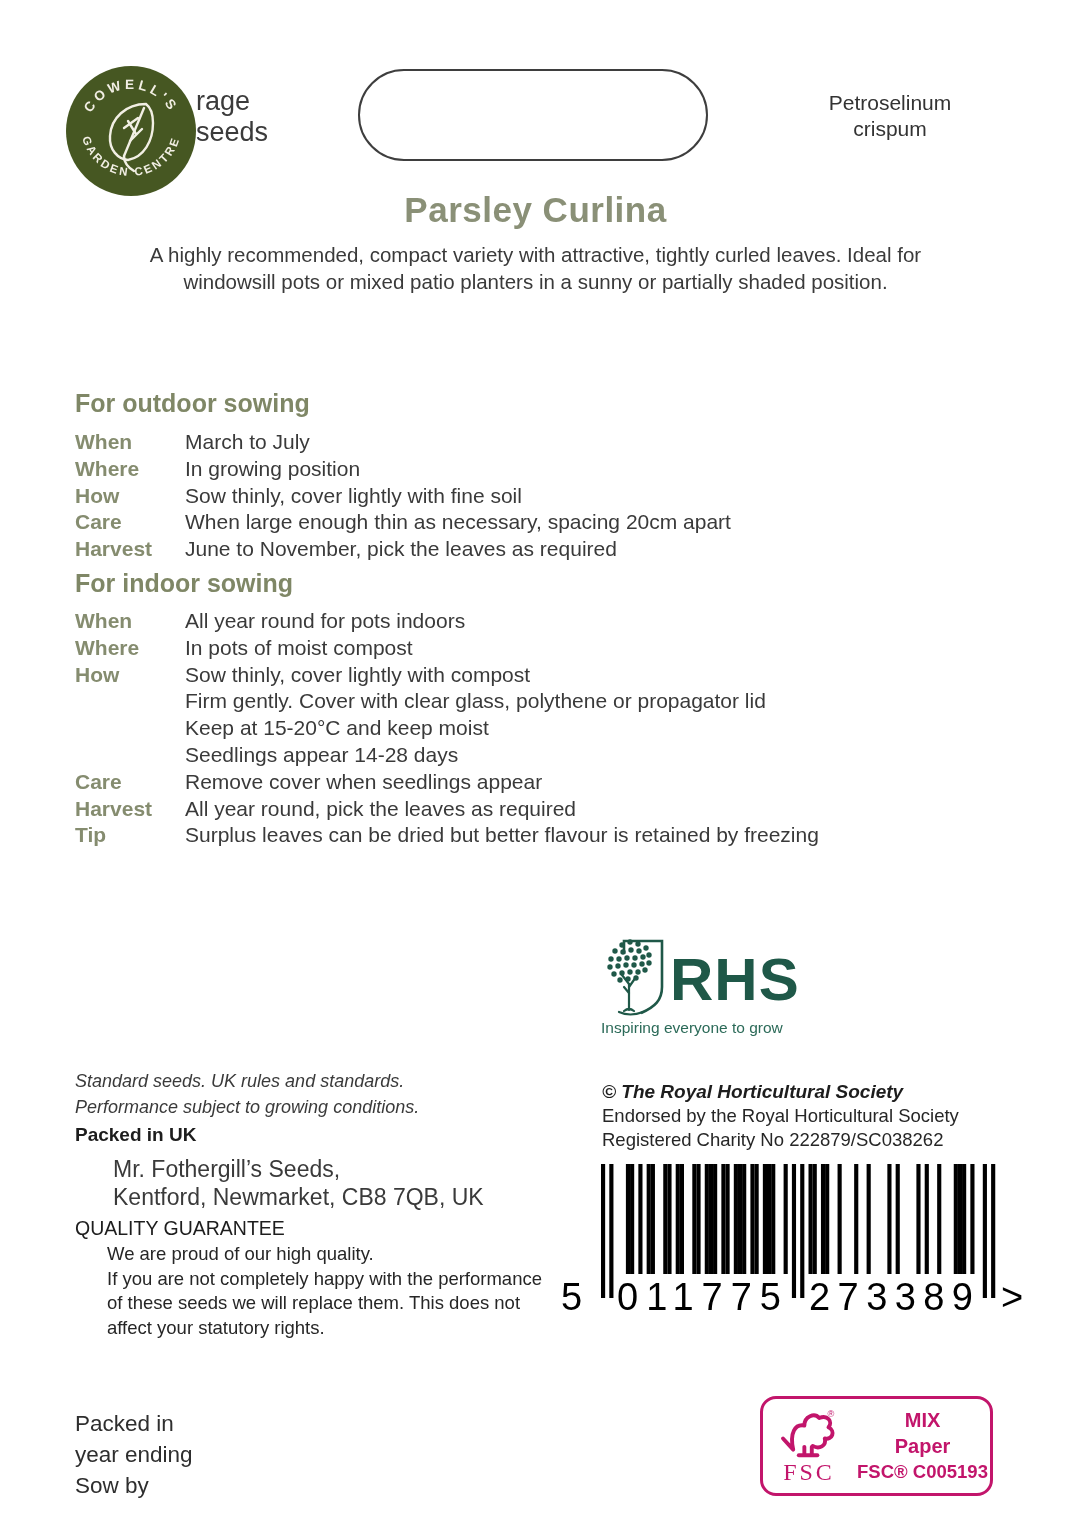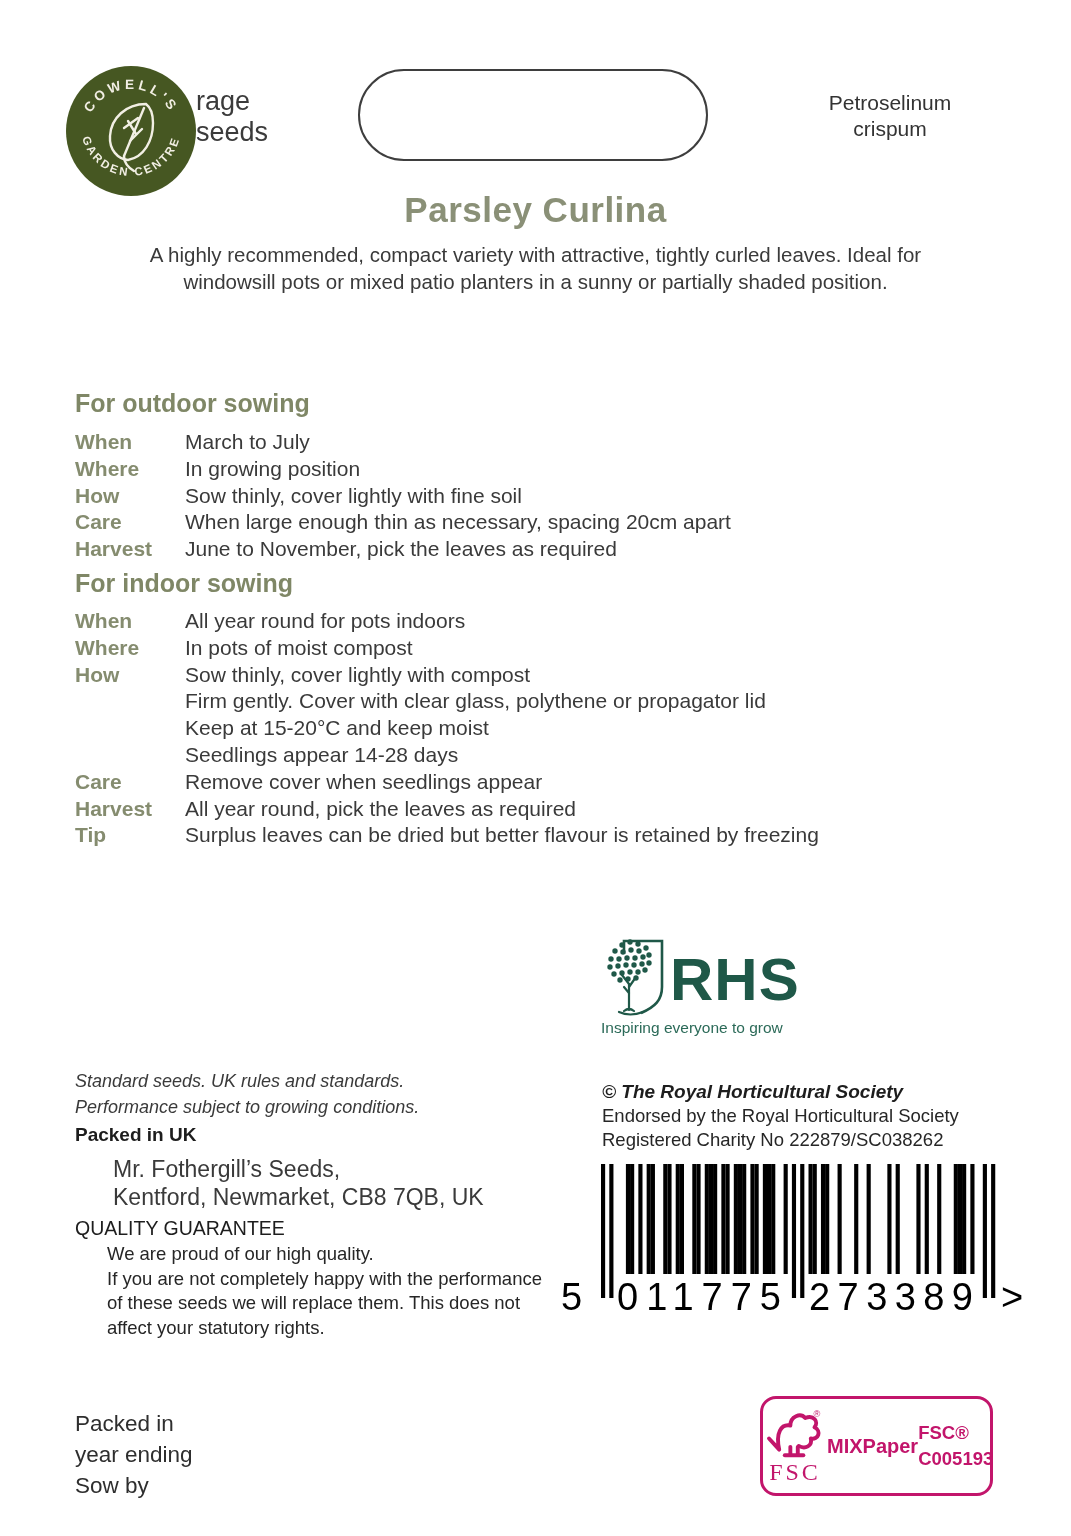--- a/index.html
+++ b/index.html
@@ -45,21 +45,21 @@
 
   .barcode{left:555px;top:1160px;}
 
   .packed-in{left:75px;top:1390px;font-size:22.5px;line-height:31px;color:#2e2e2e;margin-top:18px;}
 
   
   .fsc-box{left:760px;top:1396px;width:227px;height:94px;border:3px solid #c2156b;border-radius:16px;
            display:flex;align-items:stretch;color:#c2156b;}
   .fsc-left{width:92px;position:relative;display:flex;flex-direction:column;align-items:center;padding-top:7px;}
   .fsc-word{font-family:"Liberation Serif",serif;font-size:24px;letter-spacing:3px;margin-top:1px;}
-  .fsc-right{flex:1;display:flex;flex-direction:row;justify-content:center;align-items:center;
+  .fsc-right{flex:1;display:flex;flex-direction:column;justify-content:center;align-items:center;
              font-weight:bold;line-height:26px;}
   .fsc-mix{font-size:20px;}
   .fsc-paper{font-size:20px;}
   .fsc-lic{font-size:18.5px;}
 </style>
 </head>
 <body>
 
 <div class="page">
 

